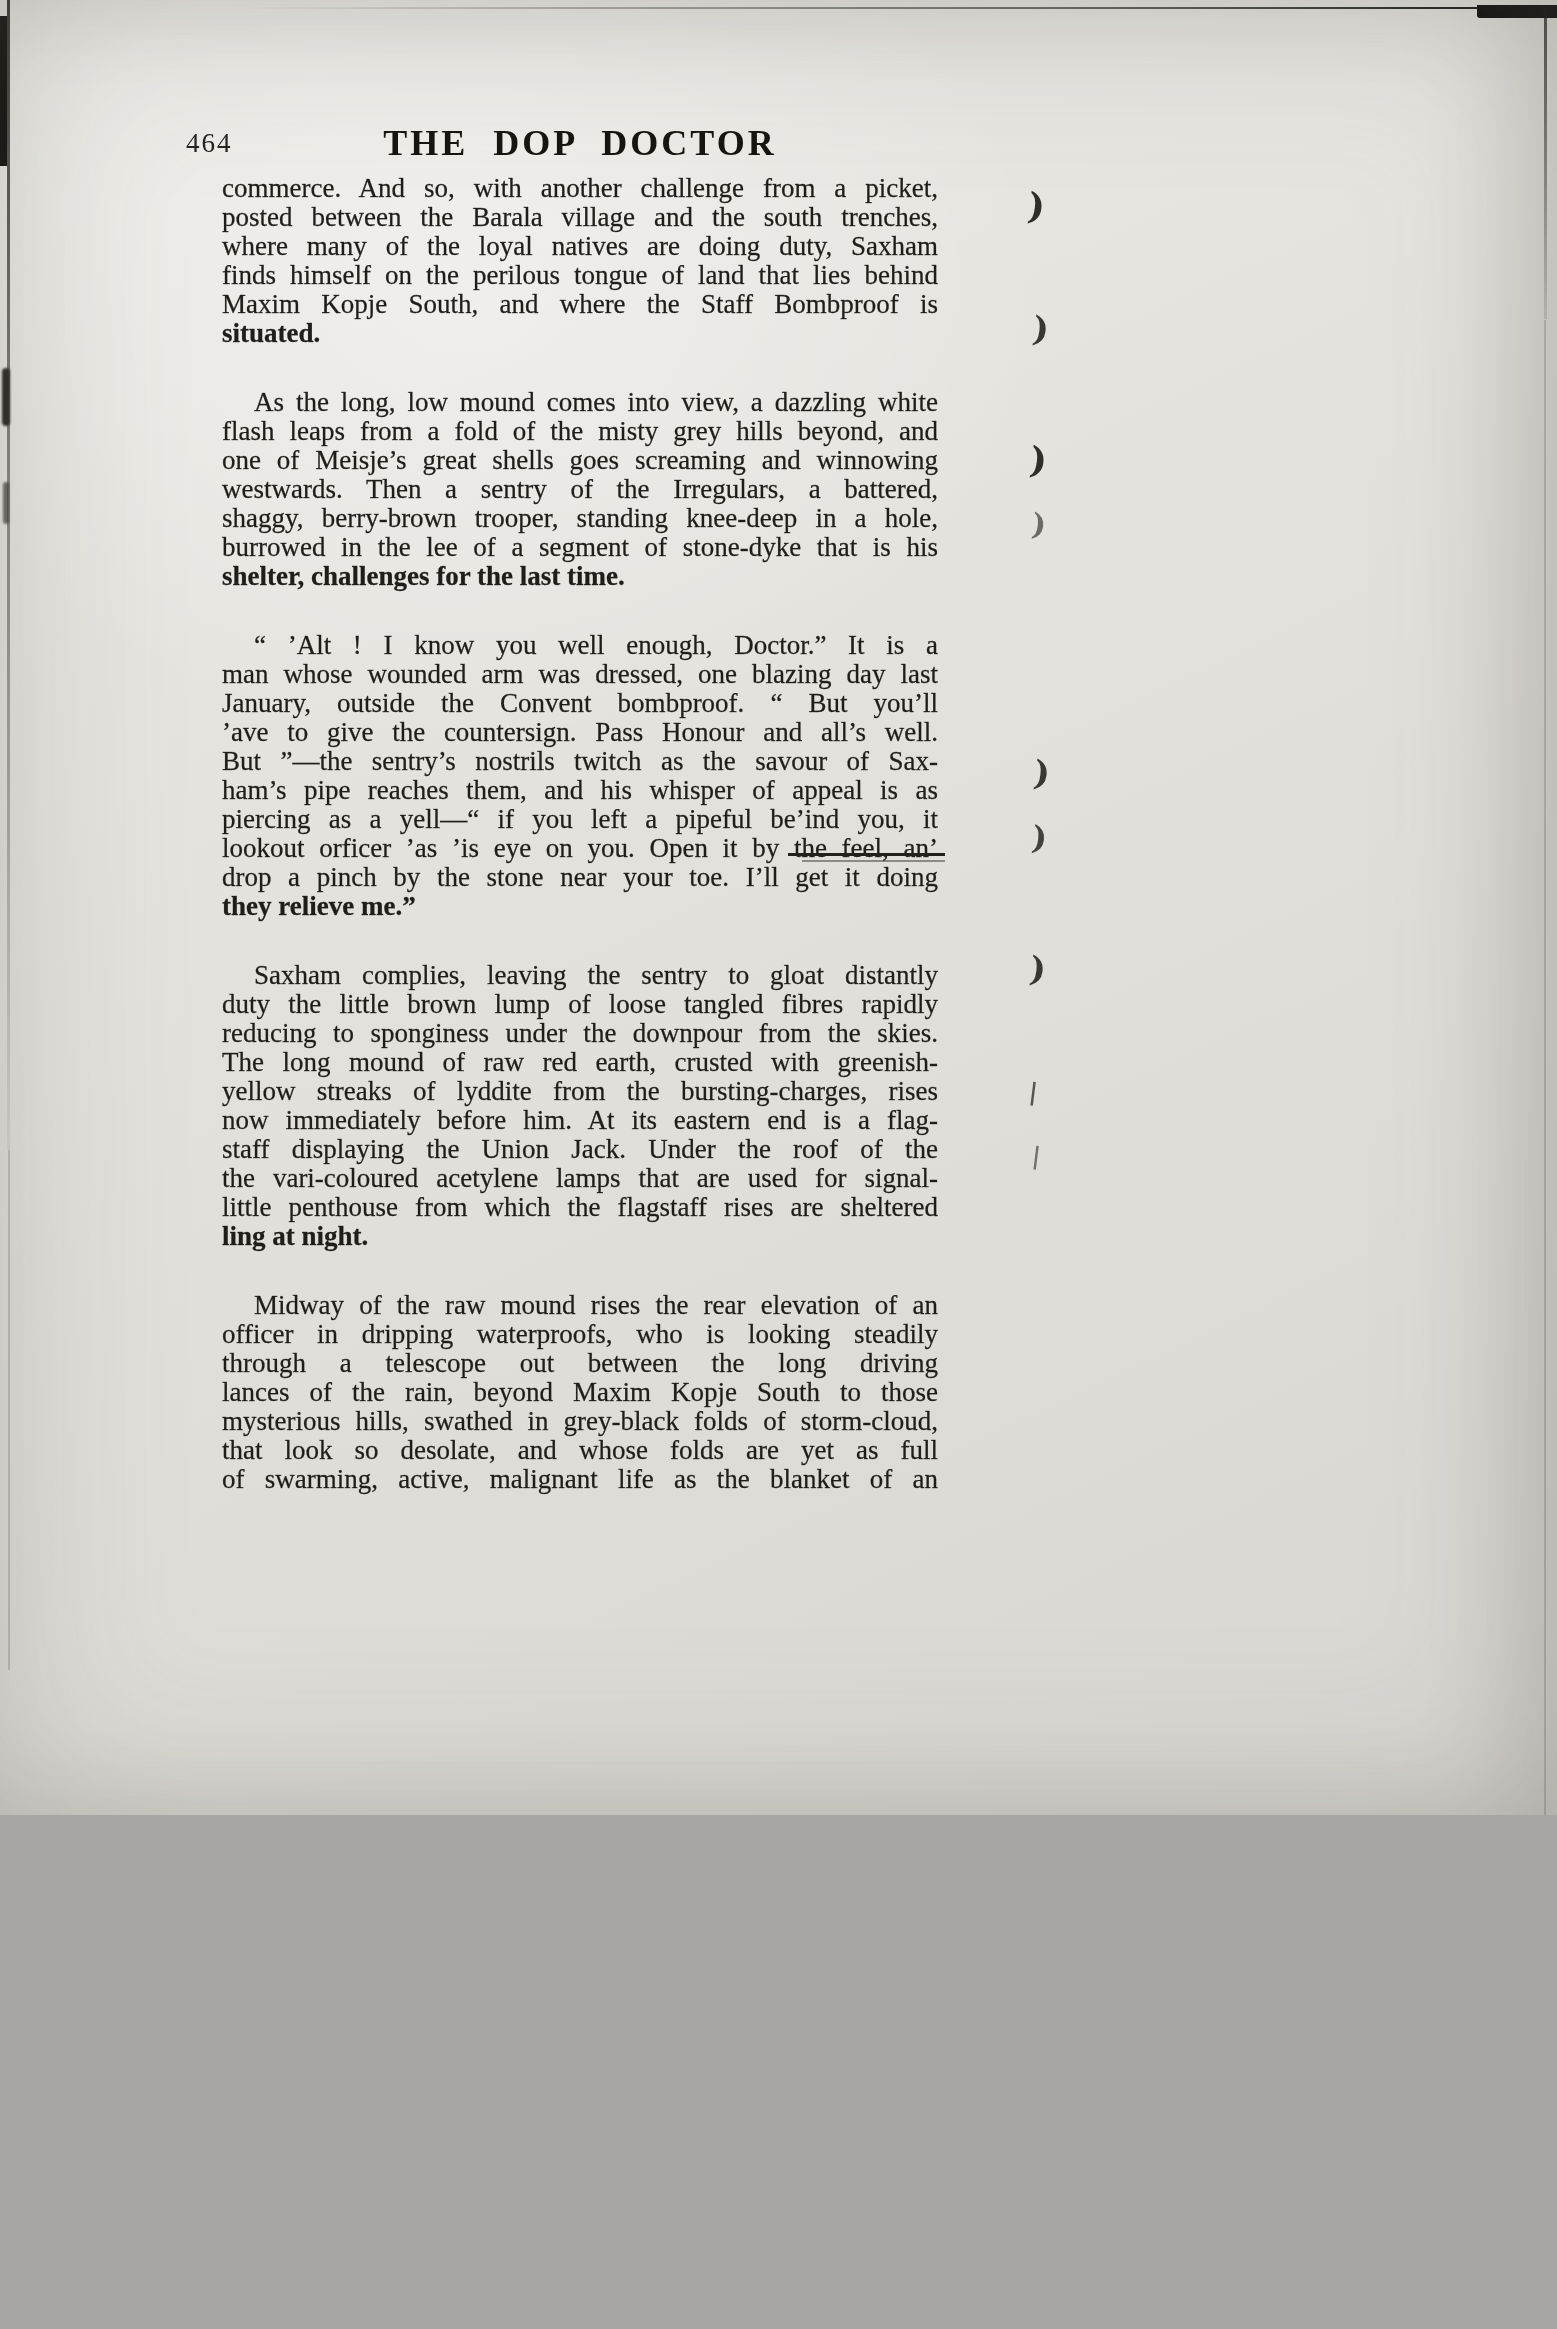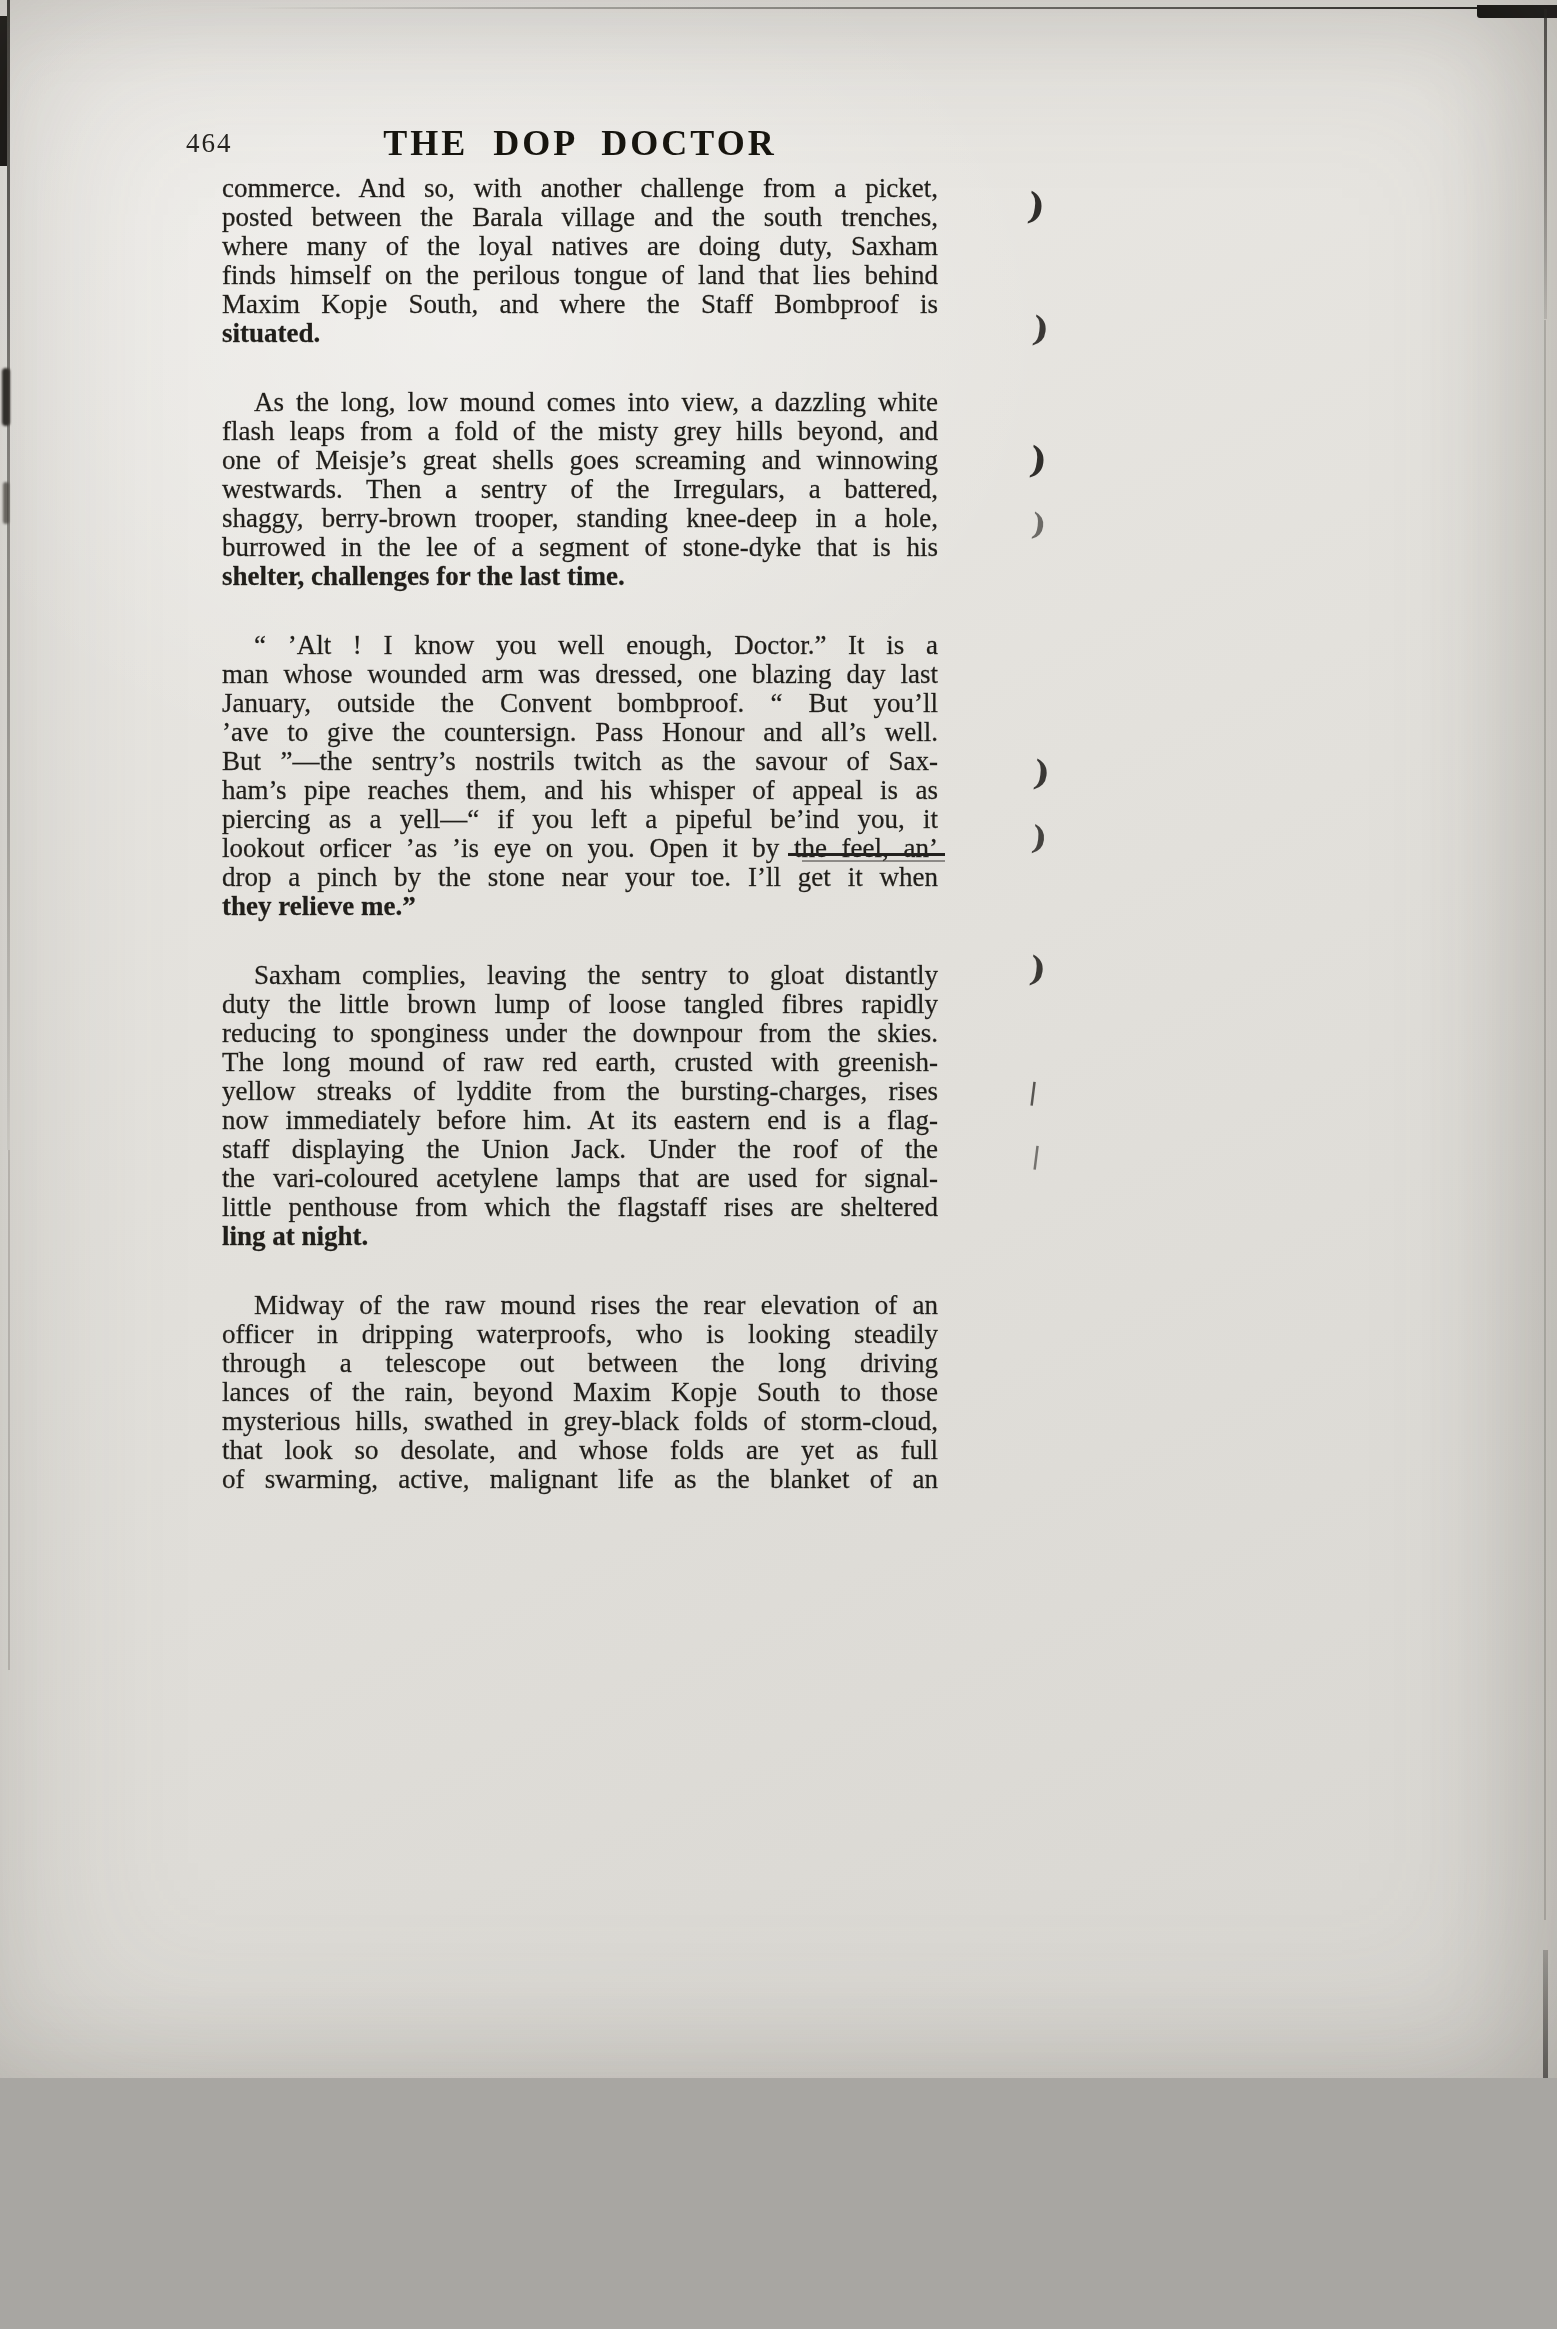--- a/index.html
+++ b/index.html
@@ -4,21 +4,21 @@
 <style>
   * { margin: 0; padding: 0; box-sizing: border-box; }
   html, body { width: 1557px; height: 2329px; }
   body {
     font-family: "Liberation Serif", "DejaVu Serif", serif;
     background: #a8a6a2;
   }
   .page {
     position: relative;
     width: 1557px;
-    height: 2078px;
+    height: 1815px;
     overflow: hidden;
     background:
       radial-gradient(ellipse 950px 750px at 30% 16%, rgba(255,255,255,0.35), rgba(255,255,255,0) 62%),
       linear-gradient(155deg, #eceae6 0%, #e3e1dc 45%, #d8d6d1 100%);
   }
   .page::after {
     content: '';
     position: absolute; inset: 0;
     box-shadow: inset 0 0 180px rgba(100,95,88,0.25), inset -45px 0 90px rgba(90,86,80,0.14);
     pointer-events: none;
@@ -101,21 +101,21 @@
       <div class="line">burrowed in the lee of a segment of stone-dyke that is his</div>
       <div class="line last">shelter, challenges for the last time.</div>
       <div class="line indent">“ ’Alt !   I know you well enough, Doctor.”   It is a</div>
       <div class="line">man whose wounded arm was dressed, one blazing day last</div>
       <div class="line">January, outside the Convent bombproof.   “ But you’ll</div>
       <div class="line">’ave to give the countersign.   Pass Honour and all’s well.</div>
       <div class="line">But ”—the sentry’s nostrils twitch as the savour of Sax-</div>
       <div class="line">ham’s pipe reaches them, and his whisper of appeal is as</div>
       <div class="line">piercing as a yell—“ if you left a pipeful be’ind you, it</div>
       <div class="line">lookout orficer ’as ’is eye on you.   Open it by the feel, an’</div>
-      <div class="line">drop a pinch by the stone near your toe.   I’ll get it when</div>
+      <div class="line">drop a pinch by the stone near your toe.   I’ll get it doing</div>
       <div class="line last">they relieve me.”</div>
       <div class="line indent">Saxham complies, leaving the sentry to gloat distantly</div>
       <div class="line">duty the little brown lump of loose tangled fibres rapidly</div>
       <div class="line">reducing to sponginess under the downpour from the skies.</div>
       <div class="line">The long mound of raw red earth, crusted with greenish-</div>
       <div class="line">yellow streaks of lyddite from the bursting-charges, rises</div>
       <div class="line">now immediately before him.  At its eastern end is a flag-</div>
       <div class="line">staff displaying the Union Jack.  Under the roof of the</div>
       <div class="line">the vari-coloured acetylene lamps that are used for signal-</div>
       <div class="line">little penthouse from which the flagstaff rises are sheltered</div>

